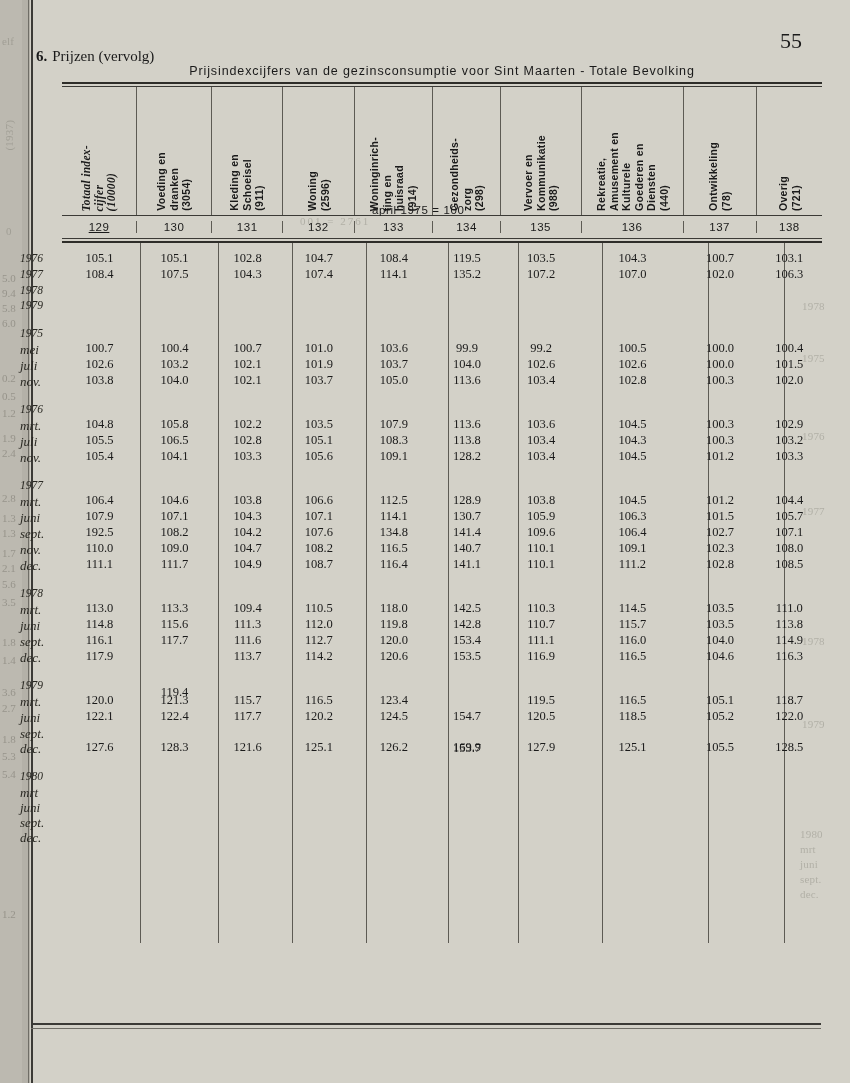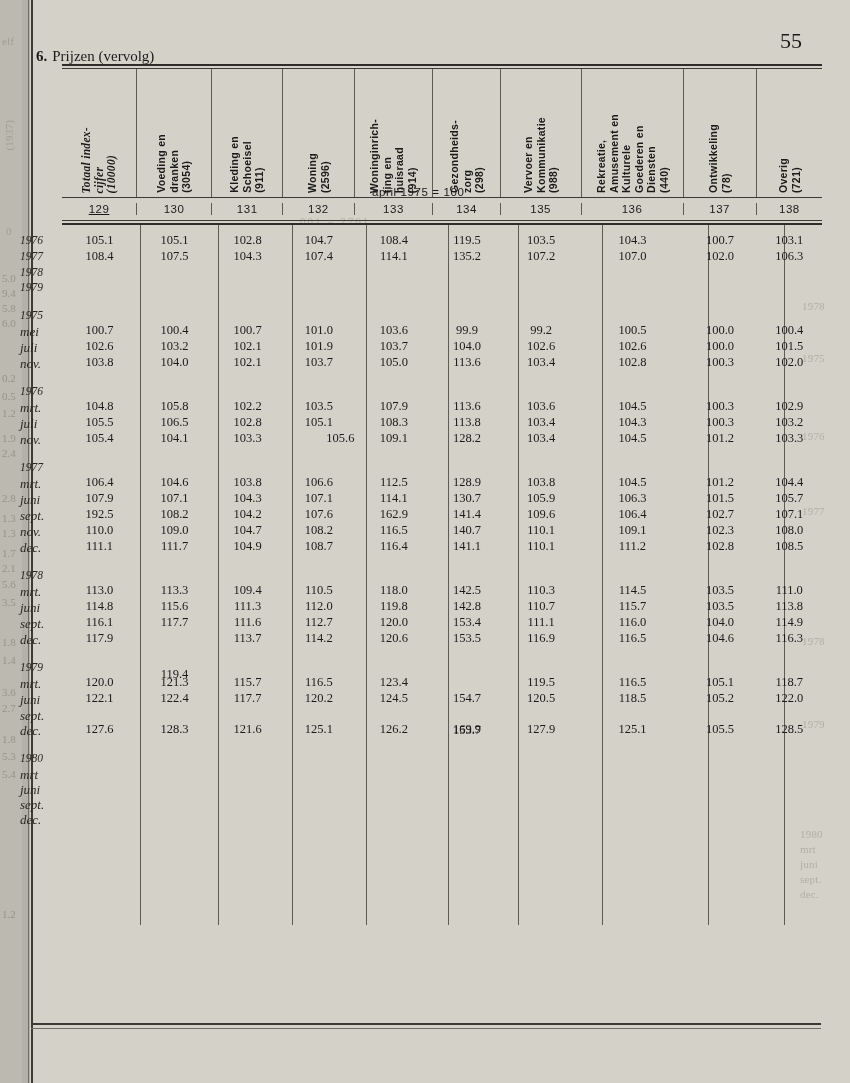--- a/index.html
+++ b/index.html
@@ -282,20 +282,21 @@
   <div class="ghost" style="left:802px; top:635px;">1978</div>
   <div class="ghost" style="left:802px; top:718px;">1979</div>
   <div class="ghost" style="left:800px; top:828px;">1980</div>
   <div class="ghost" style="left:800px; top:843px;">mrt</div>
   <div class="ghost" style="left:800px; top:858px;">juni</div>
   <div class="ghost" style="left:800px; top:873px;">sept.</div>
   <div class="ghost" style="left:800px; top:888px;">dec.</div>
   <div class="ghost" style="left:300px; top:215px; letter-spacing:2px;">001 = 2761</div>
 
   <div class="table-wrap">
+    <div class="tbl-title">Prijsindexcijfers van de gezinsconsumptie voor Sint Maarten - Totale Bevolking</div>
     <div class="rule-thick"></div>
     <div class="rule-gap"></div>
     <div class="rule-thin"></div>
 
     <div class="head-block">
       <div class="cols" id="header-cols">
           <div class="col" style="width: 78px; height: 128px;">
             <div class="vtitle italic">
               <span>Totaal index-
 cijfer
@@ -490,21 +491,21 @@
           <div class="cell" style="width: 84px;">103.4</div>
           <div class="cell" style="width: 106px;">104.3</div>
           <div class="cell" style="width: 76px;">100.3</div>
           <div class="cell" style="width: 68px;">103.2</div>
         </div>
         <div class="rowlabel" style="left: -42px; top: 207px;">nov.</div>
         <div class="datarow" style="top: 206px;">
           <div class="cell" style="width: 78px;">105.4</div>
           <div class="cell" style="width: 78px;">104.1</div>
           <div class="cell" style="width: 74px;">103.3</div>
-          <div class="cell" style="width: 74px; text-align: right;">105.6</div>
+          <div class="cell" style="width: 74px;">105.6</div>
           <div class="cell" style="width: 82px;">109.1</div>
           <div class="cell" style="width: 70px;">128.2</div>
           <div class="cell" style="width: 84px;">103.4</div>
           <div class="cell" style="width: 106px;">104.5</div>
           <div class="cell" style="width: 76px;">101.2</div>
           <div class="cell" style="width: 68px;">103.3</div>
         </div>
         <div class="rowlabel year" style="left: -42px; top: 236px;">1977</div>
         <div class="rowlabel" style="left: -42px; top: 251px;">mrt.</div>
         <div class="datarow" style="top: 250px;">
@@ -531,21 +532,21 @@
           <div class="cell" style="width: 106px;">106.3</div>
           <div class="cell" style="width: 76px;">101.5</div>
           <div class="cell" style="width: 68px;">105.7</div>
         </div>
         <div class="rowlabel" style="left: -42px; top: 283px;">sept.</div>
         <div class="datarow" style="top: 282px;">
           <div class="cell" style="width: 78px;">192.5</div>
           <div class="cell" style="width: 78px;">108.2</div>
           <div class="cell" style="width: 74px;">104.2</div>
           <div class="cell" style="width: 74px;">107.6</div>
-          <div class="cell" style="width: 82px;">162.9</div>
+          <div class="cell" style="width: 82px;">134.8</div>
           <div class="cell" style="width: 70px;">141.4</div>
           <div class="cell" style="width: 84px;">109.6</div>
           <div class="cell" style="width: 106px;">106.4</div>
           <div class="cell" style="width: 76px;">102.7</div>
           <div class="cell" style="width: 68px;">107.1</div>
         </div>
         <div class="rowlabel" style="left: -42px; top: 299px;">nov.</div>
         <div class="datarow" style="top: 298px;">
           <div class="cell" style="width: 78px;">110.0</div>
           <div class="cell" style="width: 78px;">109.0</div>

